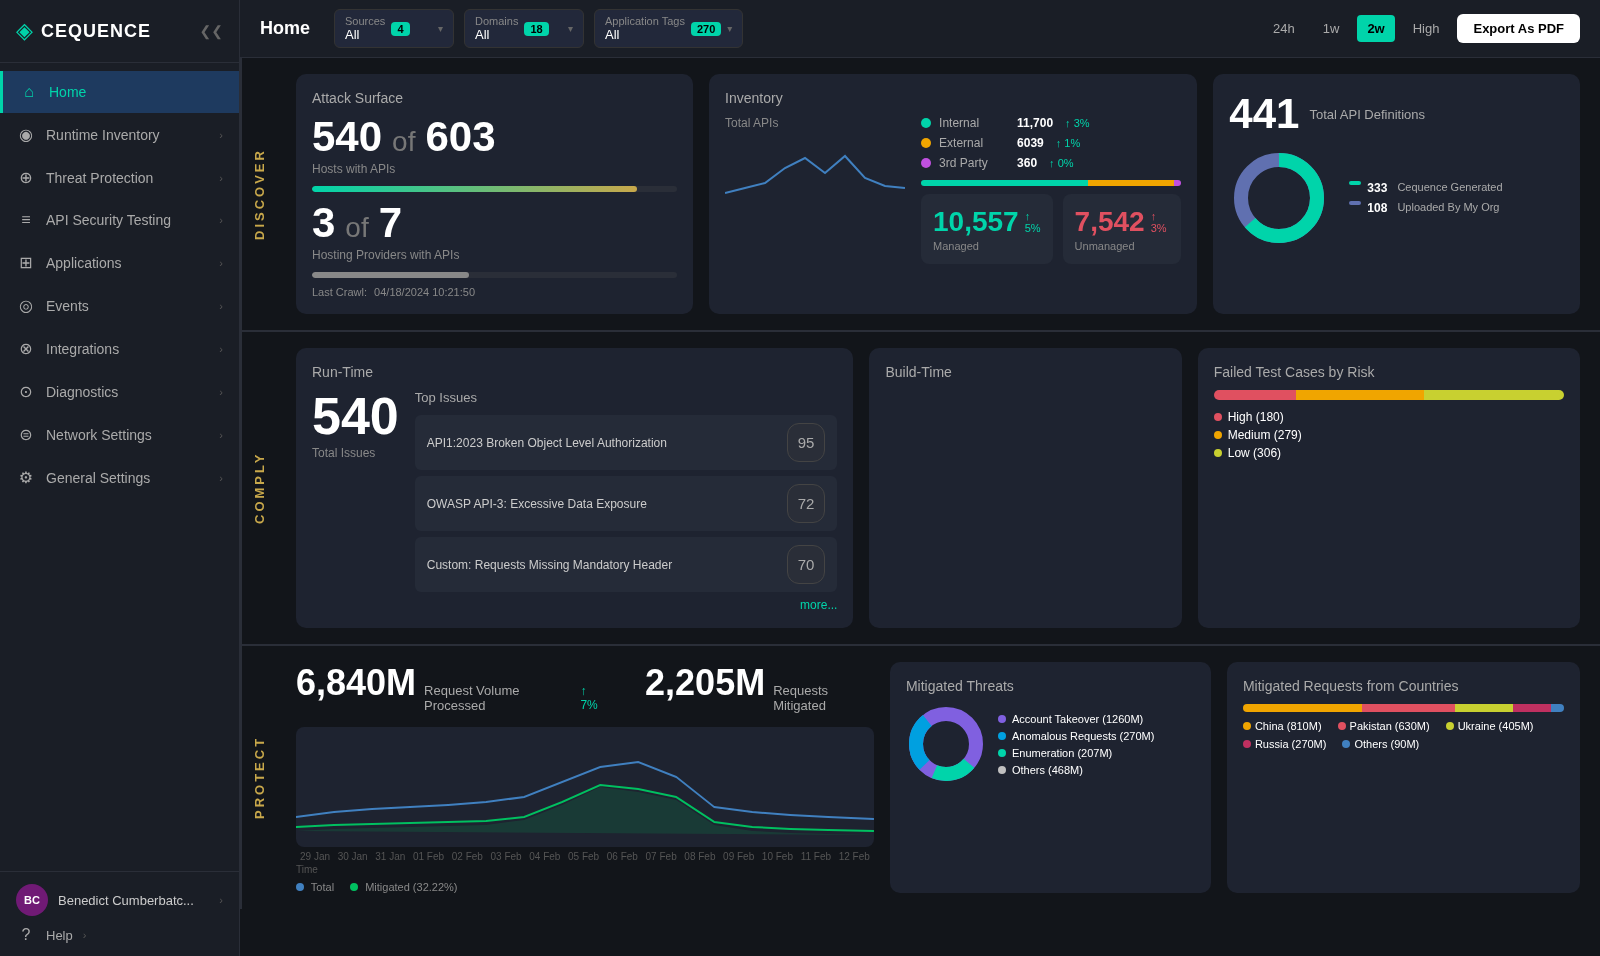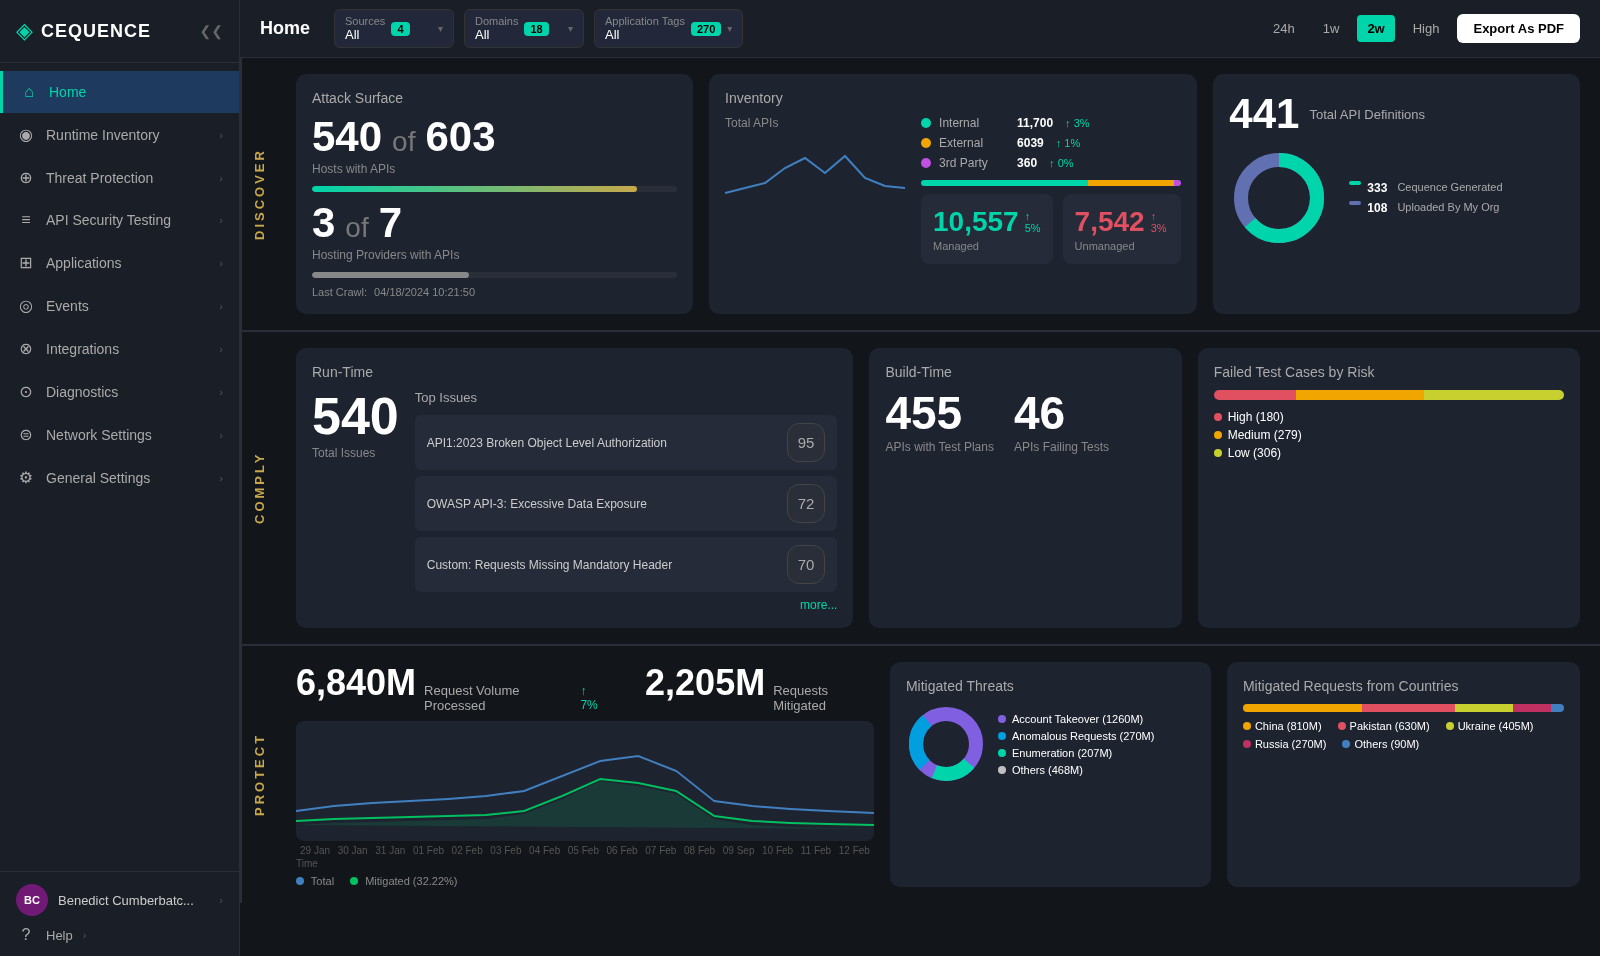--- a/index.html
+++ b/index.html
@@ -394,30 +394,20 @@
                   <span>Custom: Requests Missing Mandatory Header</span>
                   <span class="issue-badge">70</span>
                 </div>
                 <div class="more-link">more...</div>
               </div>
             </div>
           </div>
 
           <div class="card" style="flex:0.8">
             <div class="card-title">Build-Time</div>
-            <div style="display:flex;gap:20px">
-              <div>
-                <div class="big-number" style="font-size:46px">455</div>
-                <div class="sub-label">APIs with Test Plans</div>
-              </div>
-              <div>
-                <div class="big-number" style="font-size:46px">46</div>
-                <div class="sub-label">APIs Failing Tests</div>
-              </div>
-            </div>
           </div>
 
           <div class="card" style="flex:1">
             <div class="card-title">Failed Test Cases by Risk</div>
             <div class="failed-bar">
               <div style="flex:180;background:#e05060"></div>
               <div style="flex:279;background:#f0a500"></div>
               <div style="flex:306;background:#c8d030"></div>
             </div>
             <div class="failed-legend">
@@ -441,21 +431,21 @@
     </div>
 
     <div class="section-divider"></div>
 
     <div class="section">
       <div class="section-label-vert">Protect</div>
       <div class="section-content">
         <div style="display:flex;gap:16px">
 
           <div style="flex:1.8">
-            <div style="display:flex;gap:40px;margin-bottom:4px">
+            <div style="display:flex;gap:40px;margin-bottom:10px">
               <div>
                 <div class="protect-top">
                   <span class="protect-big">6,840M</span>
                   <span class="protect-label">Request Volume Processed</span>
                   <span class="protect-trend">↑ 7%</span>
                 </div>
               </div>
               <div>
                 <div class="protect-top">
                   <span class="protect-big">2,205M</span>
@@ -478,21 +468,21 @@
                 <span>30 Jan</span>
                 <span>31 Jan</span>
               <span>01 Feb</span>
                 <span>02 Feb</span>
                 <span>03 Feb</span>
               <span>04 Feb</span>
                 <span>05 Feb</span>
                 <span>06 Feb</span>
               <span>07 Feb</span>
                 <span>08 Feb</span>
-                <span>09 Sep</span>
+                <span>09 Feb</span>
               <span>10 Feb</span>
                 <span>11 Feb</span>
                 <span>12 Feb</span>
             </div>
             <div style="font-size:10px;color:#555;margin-top:2px">Time</div>
             <div class="chart-legend">
               <div>
                 <span class="cl-dot" style="background:#4080c0"></span>
                 <span>Total</span>
               </div>

